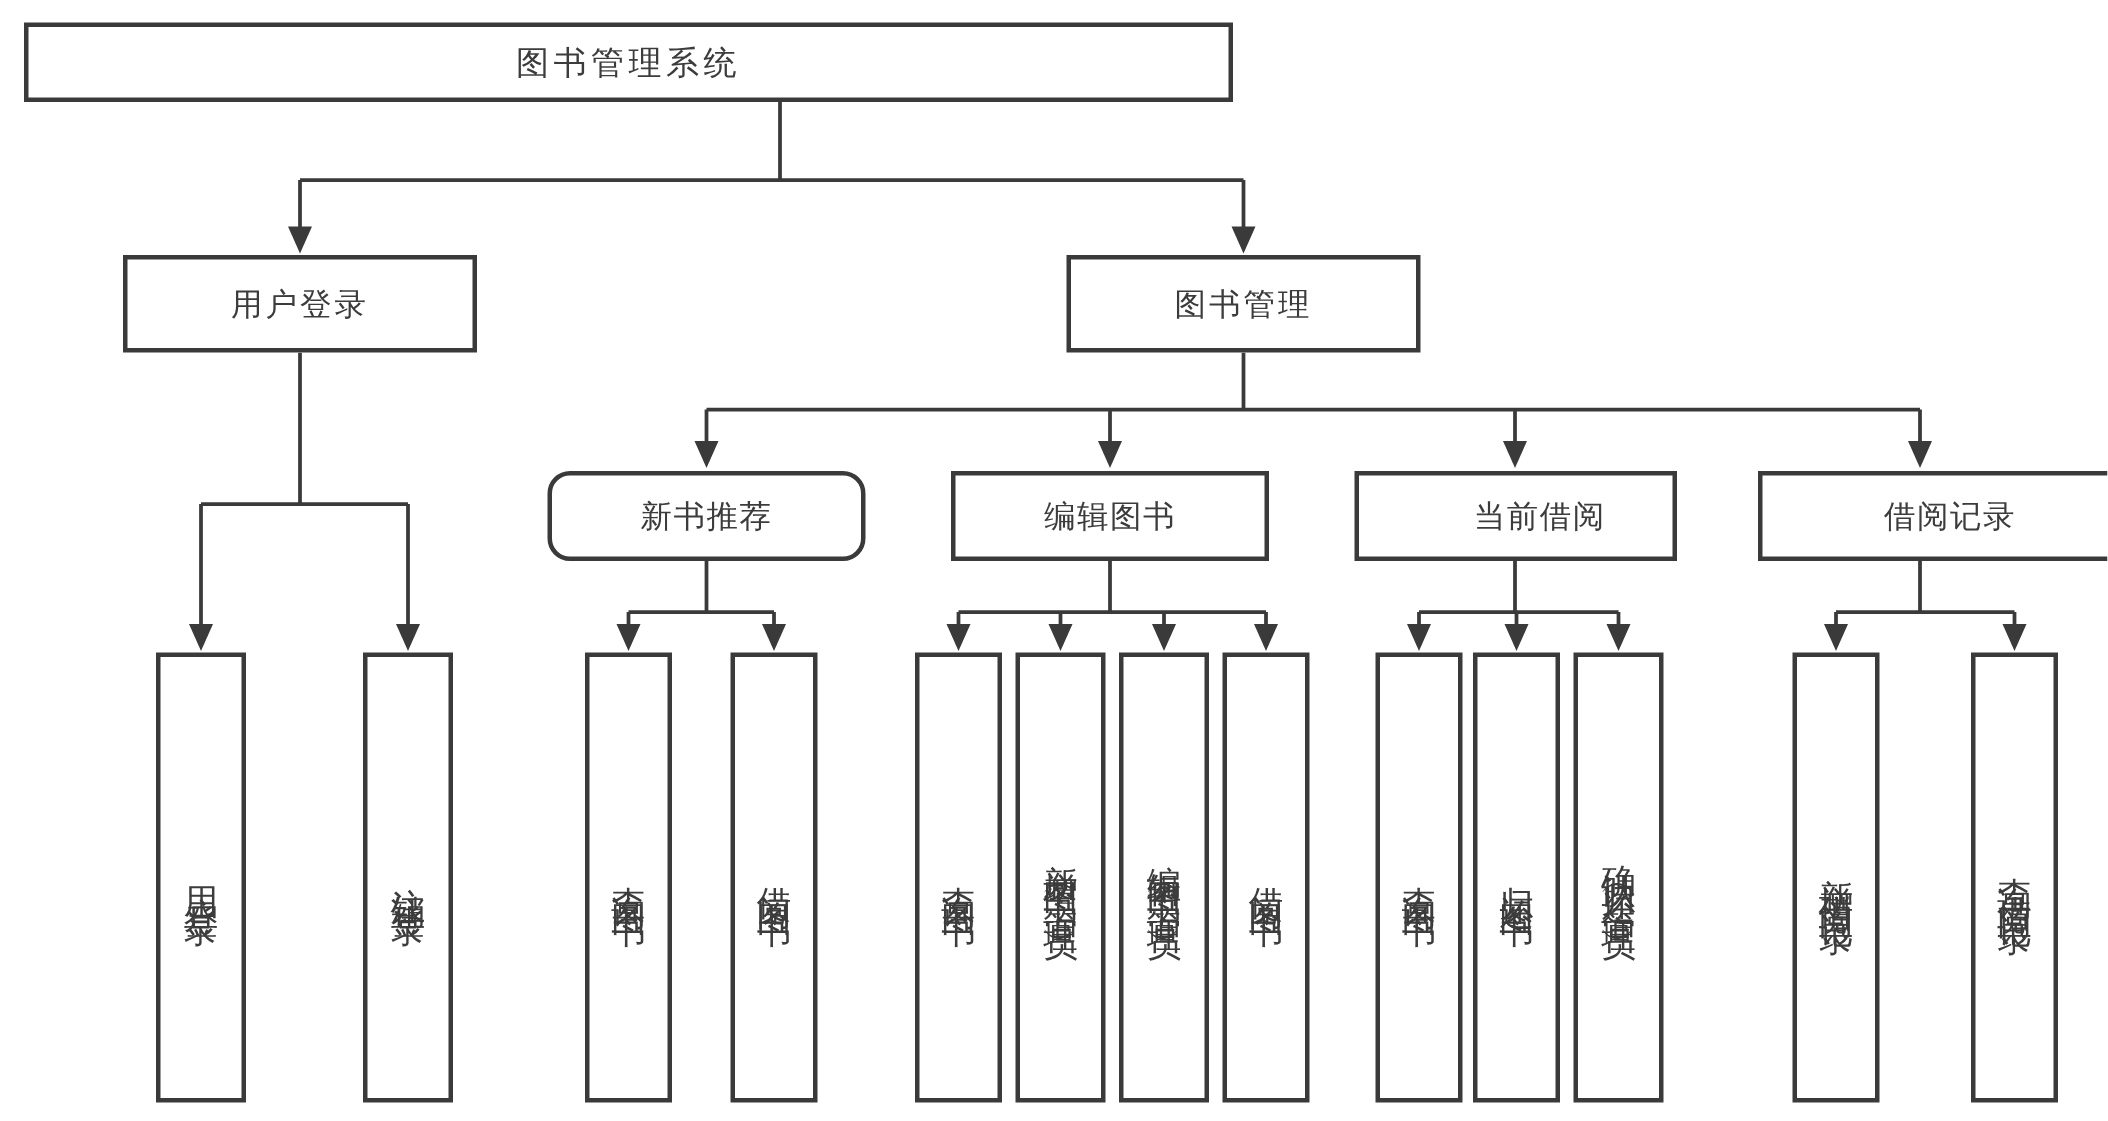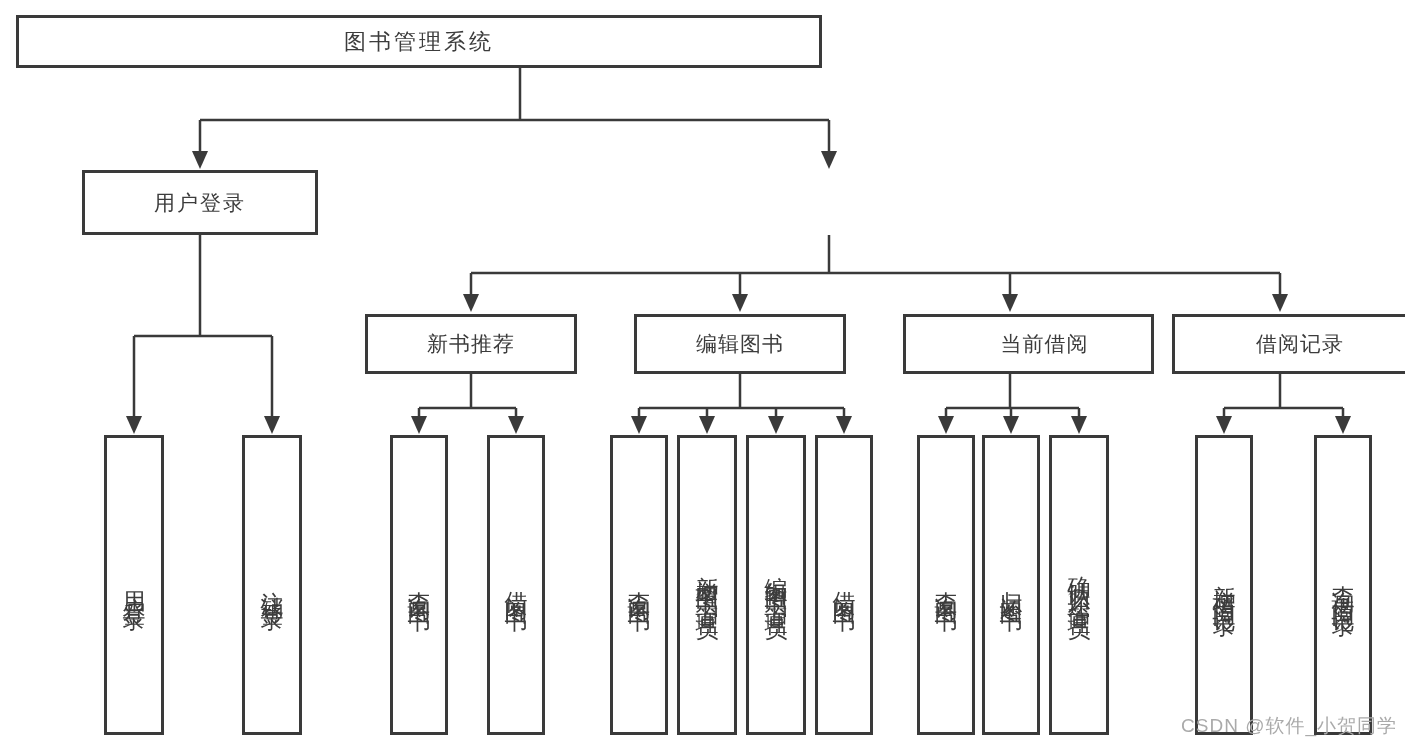--- a/index.html
+++ b/index.html
@@ -39,23 +39,23 @@
     writing-mode: vertical-rl;
     text-orientation: mixed;
     font-size: 23px;
     letter-spacing: 6px;
     line-height: 1;
   }
   
   .pos-user-login { left: 82px; }
   .pos-book-mgmt  { left: 711px; }
   
-  .pos-new-books      { left: 365px; width: 212px; }
+  .pos-new-books      { left: 365px; width: 212px; border-radius: 15px; }
   .pos-book-borrow    { left: 634px; width: 212px; }
-  .pos-current-borrow { left: 903px; width: 251px; padding-left: 32px; }
+  .pos-current-borrow { left: 903px; width: 215px; padding-left: 32px; }
   .pos-borrow-records { left: 1172px; width: 256px; }
   
   .pos-u1 { left: 104px;  width: 60px; }
   .pos-u2 { left: 242px;  width: 60px; }
   .pos-n1 { left: 390px;  width: 58px; }
   .pos-n2 { left: 487px;  width: 58px; }
   .pos-b1 { left: 610px;  width: 58px; }
   .pos-b2 { left: 677px;  width: 60px; }
   .pos-b3 { left: 746px;  width: 60px; }
   .pos-b4 { left: 815px;  width: 58px; }
@@ -112,20 +112,21 @@
     <polygon class="ah" points="1071,416 1087,416 1079,434"></polygon>
 
     <path class="ln" d="M1280 374 V408 M1224 408 H1343 M1224 408 V417 M1343 408 V417"></path>
     <polygon class="ah" points="1216,416 1232,416 1224,434"></polygon>
     <polygon class="ah" points="1335,416 1351,416 1343,434"></polygon>
   </svg>
 
   <div class="box root-box">图书管理系统</div>
 
   <div class="box l2-box pos-user-login">用户登录</div>
+  <div class="box l2-box pos-book-mgmt">图书管理</div>
 
   <div class="box l3-box pos-new-books">新书推荐</div>
   <div class="box l3-box pos-book-borrow">编辑图书</div>
   <div class="box l3-box pos-current-borrow">当前借阅</div>
   <div class="box l3-box pos-borrow-records">借阅记录</div>
 
   <div class="box leaf-box pos-u1">用户登录</div>
   <div class="box leaf-box pos-u2">注销登录</div>
 
   <div class="box leaf-box pos-n1">查询图书</div>
@@ -136,14 +137,13 @@
   <div class="box leaf-box pos-b3">编辑图书（管理员）</div>
   <div class="box leaf-box pos-b4">借阅图书</div>
 
   <div class="box leaf-box pos-c1">查询图书</div>
   <div class="box leaf-box pos-c2">归还图书</div>
   <div class="box leaf-box pos-c3">确认归还（管理员）</div>
 
   <div class="box leaf-box pos-r1">新增借阅记录</div>
   <div class="box leaf-box pos-r2">查询借阅记录</div>
 
-  <div class="watermark">CSDN @软件_小贺同学</div>
 </div>
 
 </body></html>

